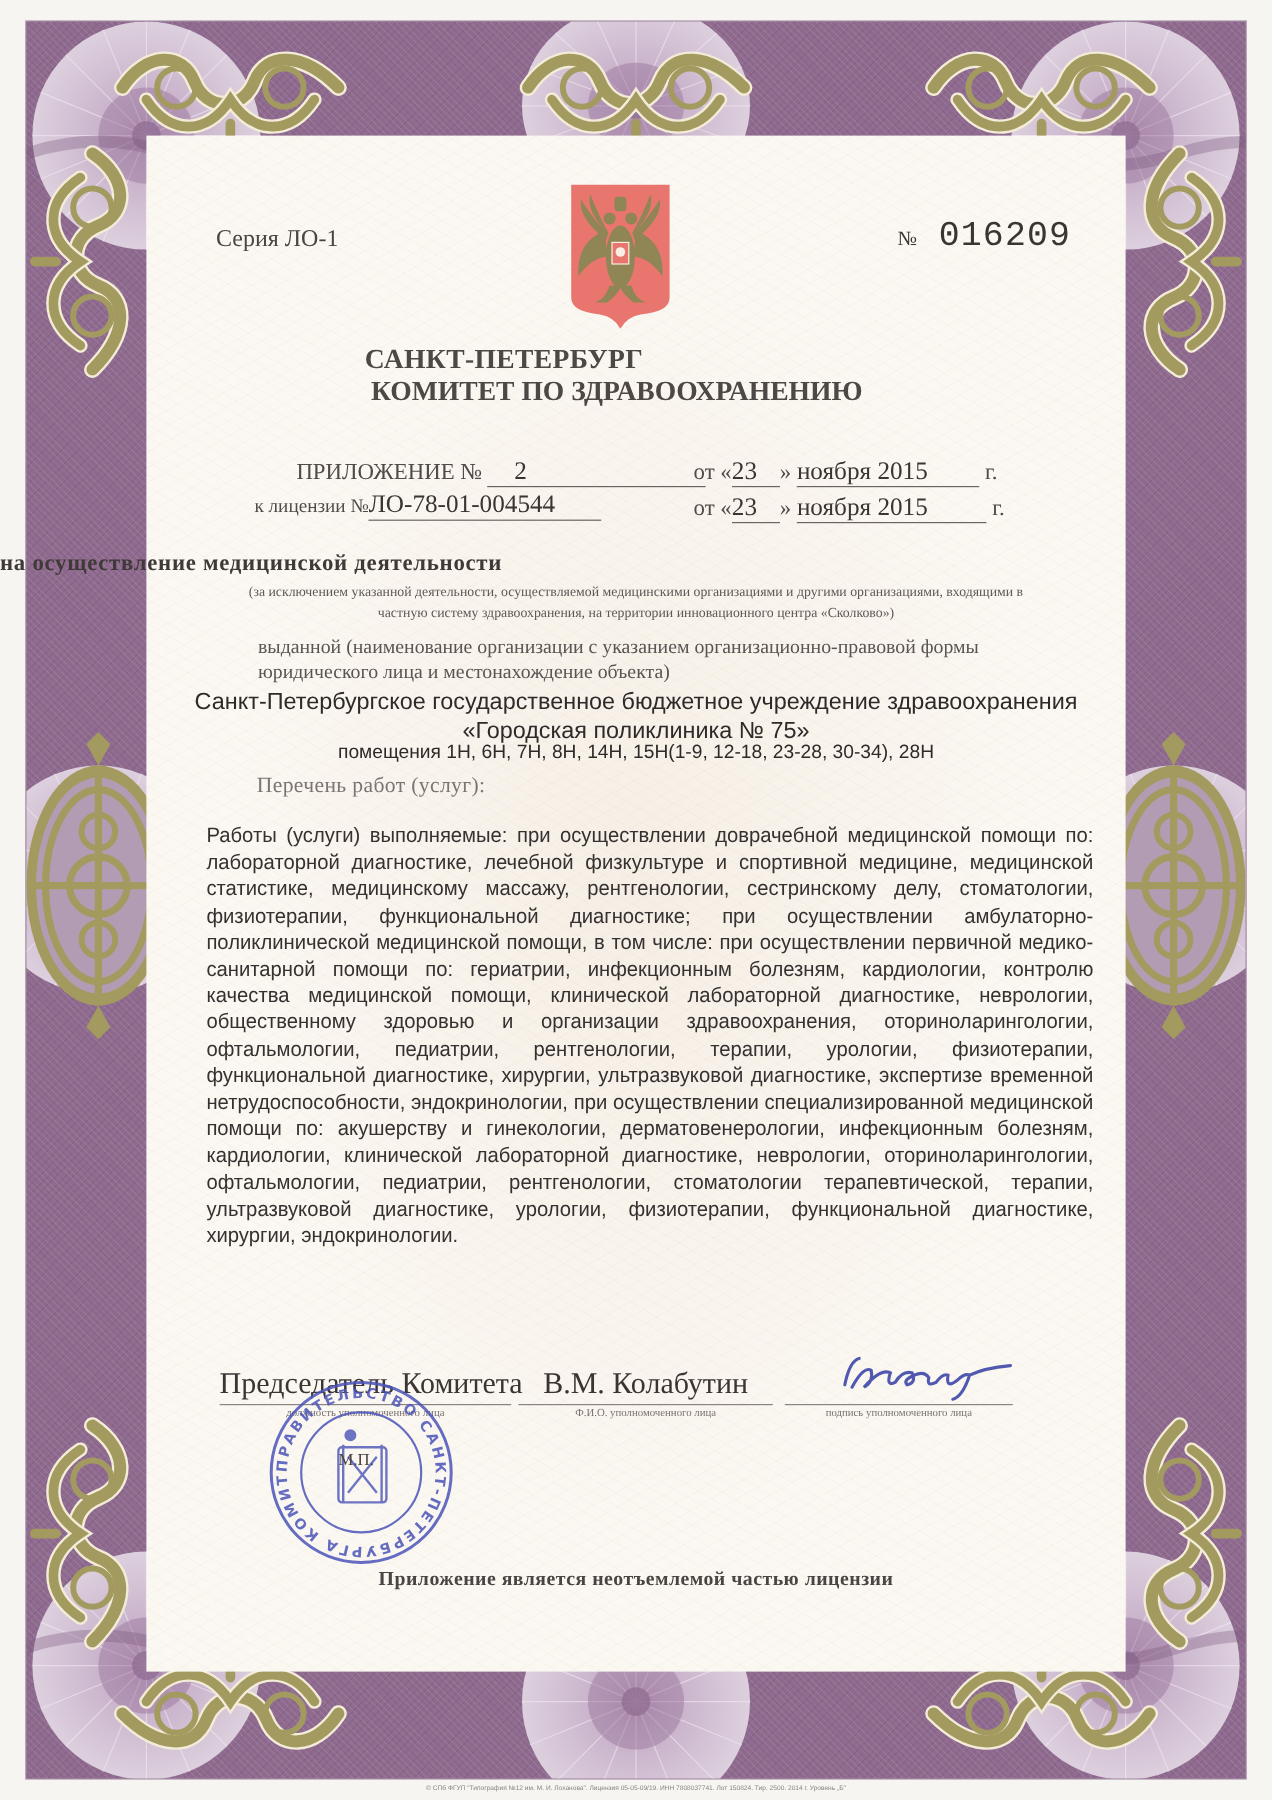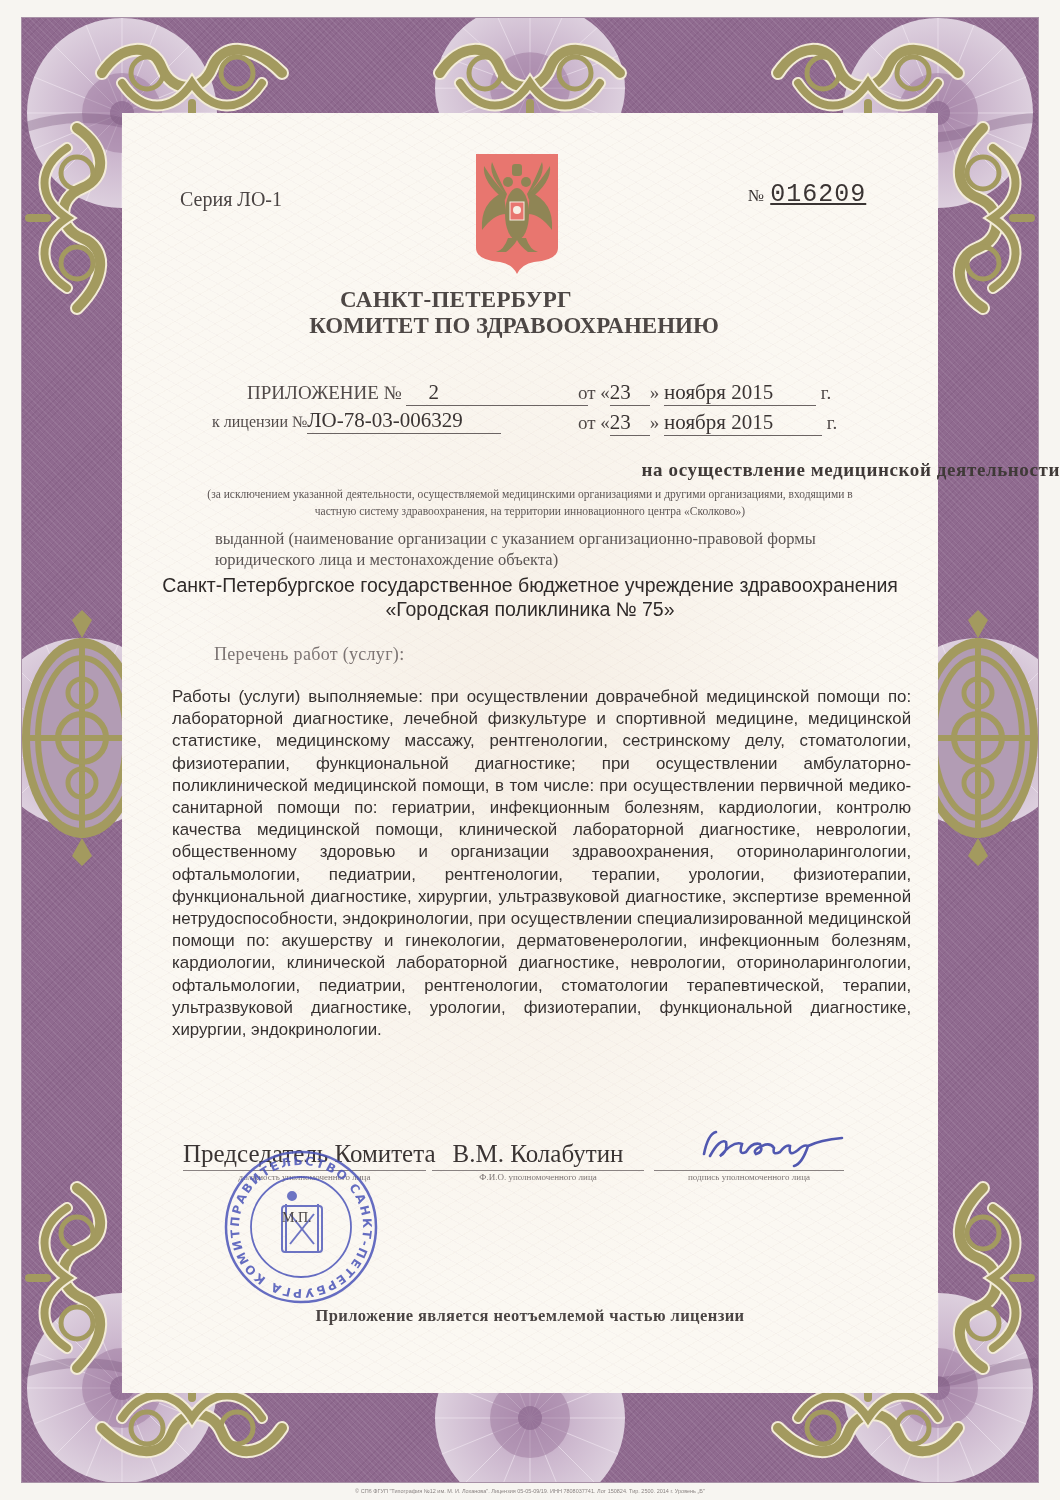--- a/index.html
+++ b/index.html
@@ -22,30 +22,30 @@
     position: absolute; left: 100px; top: 95px; width: 816px; height: 1280px;
     background: #fbf8f2;
     background-image:
       radial-gradient(ellipse at 50% 50%, rgba(230,210,190,0.25), transparent 60%),
       repeating-linear-gradient(30deg, rgba(200,180,200,0.07) 0 1px, transparent 1px 9px),
       repeating-linear-gradient(-30deg, rgba(210,190,170,0.07) 0 1px, transparent 1px 11px);
   }
   .abs { position: absolute; }
   .series { left: 180px; top: 188px; font-size: 20px; color: #4a4443; }
   .number { left: 748px; top: 180px; font-size: 17px; color: #3a3433; }
-  .number .num { font-family: "Liberation Mono", "DejaVu Sans Mono", monospace; font-size: 25px; letter-spacing: 1px; margin-left: 6px; text-decoration: underline; }
+  .number .num { font-family: "Liberation Mono", "DejaVu Sans Mono", monospace; font-size: 29px; letter-spacing: 1px; margin-left: 18px; }
   .emblem { left: 474px; top: 152px; width: 86px; height: 124px; }
-  .city { left: 0; width: 840px; top: 287px; text-align: center; font-size: 23px; font-weight: bold; letter-spacing: 0.3px; color: #4d4745; padding-left: 36px; }
+  .city { left: 0; width: 840px; top: 287px; text-align: center; font-size: 23px; font-weight: bold; letter-spacing: 0.3px; color: #4d4745; }
   .committee { left: 0; width: 1028px; top: 313px; text-align: center; font-size: 23px; font-weight: bold; color: #4d4745; }
 
   .field-row { font-size: 19px; color: #514a49; }
   .uline { display: inline-block; border-bottom: 1px solid #6b6463; text-align: left; color: #3a3433; }
   .big { font-size: 21px; }
 
-  .activity { left: 0; width: 1060px; top: 459px; text-align: right; font-size: 19px; font-weight: bold; letter-spacing: 0.6px; color: #3f3937; }
+  .activity { left: 0; width: 1060px; top: 459px; text-align: left; font-size: 19px; font-weight: bold; letter-spacing: 0.6px; color: #3f3937; }
   .exception { left: 195px; width: 670px; top: 486px; text-align: center; font-size: 11.5px; line-height: 17px; color: #5e5756; }
   .issued { left: 215px; width: 660px; top: 528px; font-size: 16.5px; line-height: 21px; color: #5a5453; }
   .orgname { left: 130px; width: 800px; top: 573px; text-align: center; font-size: 19.5px; line-height: 24px; color: #2f2a29; font-family: "Liberation Sans", "DejaVu Sans", sans-serif; }
   .address { left: 130px; width: 800px; top: 617px; text-align: center; font-size: 16px; line-height: 21px; color: #2f2a29; font-family: "Liberation Sans", "DejaVu Sans", sans-serif; }
   .perechen { left: 214px; top: 644px; font-size: 18px; color: #7c7473; letter-spacing: 0.3px; }
 
   .works {
     left: 172px; width: 762px; top: 685px; font-size: 17.4px; line-height: 22.2px;
     text-align: justify; color: #363130; font-family: "Liberation Sans", "DejaVu Sans", sans-serif;
     transform: scaleX(0.97); transform-origin: left top;
@@ -165,38 +165,39 @@
   <span>ПРИЛОЖЕНИЕ №</span>
   <span class="uline big" style="width:160px; text-align:left; padding-left:22px;">2</span>
 </div>
 <div class="abs field-row" style="left:578px; top:380px;">
   <span>от «</span><span class="uline big" style="width:40px;">23</span><span>»</span>
   <span class="uline big" style="width:152px;">ноября  2015</span>
   <span>г.</span>
 </div>
 
 <div class="abs field-row" style="left:212px; top:408px;">
-  <span style="font-size:16px;">к лицензии №</span><span class="uline big" style="width:194px; text-align:left;">ЛО-78-03-006329</span>
+  <span style="font-size:16px;">к лицензии №</span><span class="uline big" style="width:194px; text-align:left;">ЛО-78-01-004544</span>
 </div>
 <div class="abs field-row" style="left:578px; top:410px;">
   <span>от «</span><span class="uline big" style="width:40px;">23</span><span>»</span>
   <span class="uline big" style="width:158px;">ноября  2015</span>
   <span>г.</span>
 </div>
 
 <div class="abs activity">на осуществление медицинской деятельности</div>
 <div class="abs exception">(за исключением указанной деятельности, осуществляемой медицинскими организациями и другими организациями, входящими в частную систему здравоохранения, на территории инновационного центра «Сколково»)</div>
 <div class="abs issued">выданной (наименование организации с указанием организационно-правовой формы юридического лица и местонахождение объекта)</div>
 
 <div class="abs orgname">
   <div>Санкт-Петербургское государственное бюджетное учреждение здравоохранения</div>
   <div>«Городская поликлиника № 75»</div>
 </div>
 <div class="abs perechen">Перечень работ (услуг):</div>
 <div class="abs address">
+  <div>помещения 1Н, 6Н, 7Н, 8Н, 14Н, 15Н(1-9, 12-18, 23-28, 30-34), 28Н</div>
 </div>
 
 <div class="abs works">Работы (услуги) выполняемые: при осуществлении доврачебной медицинской помощи по: лабораторной диагностике, лечебной физкультуре и спортивной медицине, медицинской статистике, медицинскому массажу, рентгенологии, сестринскому делу, стоматологии, физиотерапии, функциональной диагностике; при осуществлении амбулаторно-поликлинической медицинской помощи, в том числе: при осуществлении первичной медико-санитарной помощи по: гериатрии, инфекционным болезням, кардиологии, контролю качества медицинской помощи, клинической лабораторной диагностике, неврологии, общественному здоровью и организации здравоохранения, оториноларингологии, офтальмологии, педиатрии, рентгенологии, терапии, урологии, физиотерапии, функциональной диагностике, хирургии, ультразвуковой диагностике, экспертизе временной нетрудоспособности, эндокринологии, при осуществлении специализированной медицинской помощи по: акушерству и гинекологии, дерматовенерологии, инфекционным болезням, кардиологии, клинической лабораторной диагностике, неврологии, оториноларингологии, офтальмологии, педиатрии, рентгенологии, стоматологии терапевтической, терапии, ультразвуковой диагностике, урологии, физиотерапии, функциональной диагностике, хирургии, эндокринологии.</div>
 
 <div class="abs sig-col" style="left:183px; top:1140px; width:243px;">
   <div class="sig-label">Председатель Комитета</div>
   <div class="sig-line">должность уполномоченного лица</div>
 </div>
 <div class="abs sig-col" style="left:432px; top:1140px; width:212px;">
   <div class="sig-label">В.М. Колабутин</div>

